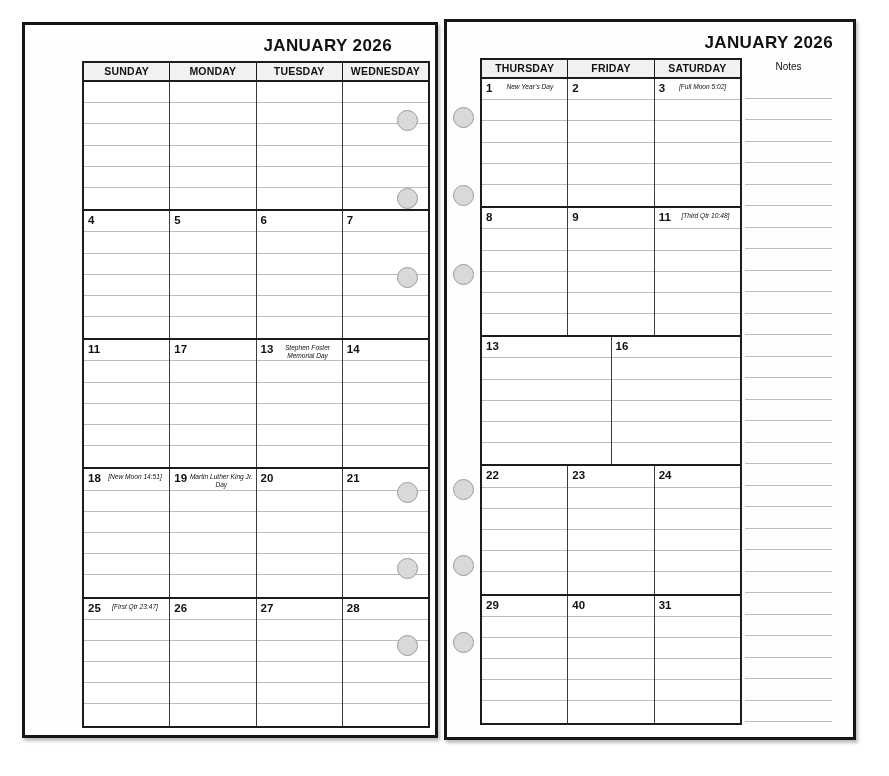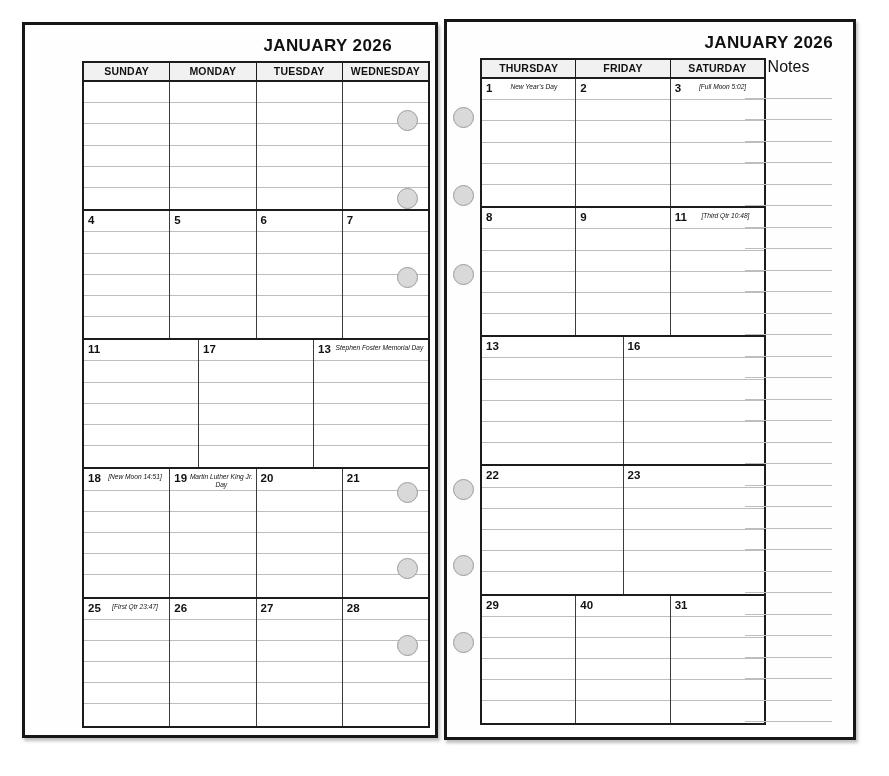--- a/index.html
+++ b/index.html
@@ -22,21 +22,21 @@
     font-weight:bold;font-size:17px;letter-spacing:.4px;white-space:nowrap;
   }
   .page.left  .page-title{left:19px;width:348px;}
   .page.right .page-title{left:33px;width:353px;}
 
   .cal{
     position:absolute;top:36px;box-sizing:border-box;background:#fff;
     border:2px solid var(--grid-strong,#1c1c1c);
   }
   .page.left  .cal{left:19px;width:348px;margin-left:38px;}
-  .page.right .cal{left:33px;width:286px;}
+  .page.right .cal{left:33px;width:262px;}
 
   .hdr-row{
     display:flex;height:17px;background:var(--header-bg,#f1f1f1);
     border-bottom:2px solid var(--grid-strong,#1c1c1c);
   }
   .hdr-cell{
     flex:1;text-align:center;font-weight:bold;font-size:10.5px;line-height:17px;
     letter-spacing:.2px;border-left:1px solid var(--grid-strong,#1c1c1c);
   }
   .hdr-cell:first-child{border-left:none;}
@@ -50,21 +50,21 @@
 
   .date-row{display:flex;align-items:flex-start;}
   .date-num{font-weight:bold;font-size:11.5px;line-height:12px;padding:3px 0 0 4px;flex:0 0 auto;}
   .day-note{
     flex:1 1 auto;font-style:italic;font-size:6.6px;line-height:7.6px;
     text-align:center;padding:4px 2px 0 2px;min-width:0;
   }
 
   .notes-label{
     position:absolute;top:36px;left:298px;width:87px;height:17px;
-    text-align:center;font-size:16px;line-height:17px;
+    text-align:center;font-size:10px;line-height:17px;
   }
   .notes-lines{position:absolute;left:298px;top:55px;width:87px;}
   .note-row{height:21.5px;box-sizing:border-box;border-bottom:1px solid var(--grid-light,#bdbdbd);}
 
   .hole{
     position:absolute;width:21px;height:21px;border-radius:50%;box-sizing:border-box;
     background:var(--hole-fill,#d9d9d9);border:1px solid var(--hole-border,#9a9a9a);
   }
   .page.left  .hole{left:372px;}
   .page.right .hole{left:6px;}
@@ -195,20 +195,31 @@
             <div class="row"></div>
             <div class="row"></div>
             <div class="row"></div>
             <div class="row"></div>
             <div class="row"></div>
           </div>
           <div class="day-col">
             <div class="row date-row">
               <span class="date-num">13</span>
               <span class="day-note">Stephen Foster Memorial Day</span>
+            </div>
+            <div class="row"></div>
+            <div class="row"></div>
+            <div class="row"></div>
+            <div class="row"></div>
+            <div class="row"></div>
+          </div>
+          <div class="day-col">
+            <div class="row date-row">
+              <span class="date-num">14</span>
+              <span class="day-note"></span>
             </div>
             <div class="row"></div>
             <div class="row"></div>
             <div class="row"></div>
             <div class="row"></div>
             <div class="row"></div>
           </div>
         </div>
         <div class="week">
           <div class="day-col">
@@ -431,20 +442,31 @@
             <div class="row date-row">
               <span class="date-num">23</span>
               <span class="day-note"></span>
             </div>
             <div class="row"></div>
             <div class="row"></div>
             <div class="row"></div>
             <div class="row"></div>
             <div class="row"></div>
           </div>
+          <div class="day-col">
+            <div class="row date-row">
+              <span class="date-num">24</span>
+              <span class="day-note"></span>
+            </div>
+            <div class="row"></div>
+            <div class="row"></div>
+            <div class="row"></div>
+            <div class="row"></div>
+            <div class="row"></div>
+          </div>
         </div>
         <div class="week">
           <div class="day-col">
             <div class="row date-row">
               <span class="date-num">29</span>
               <span class="day-note"></span>
             </div>
             <div class="row"></div>
             <div class="row"></div>
             <div class="row"></div>

